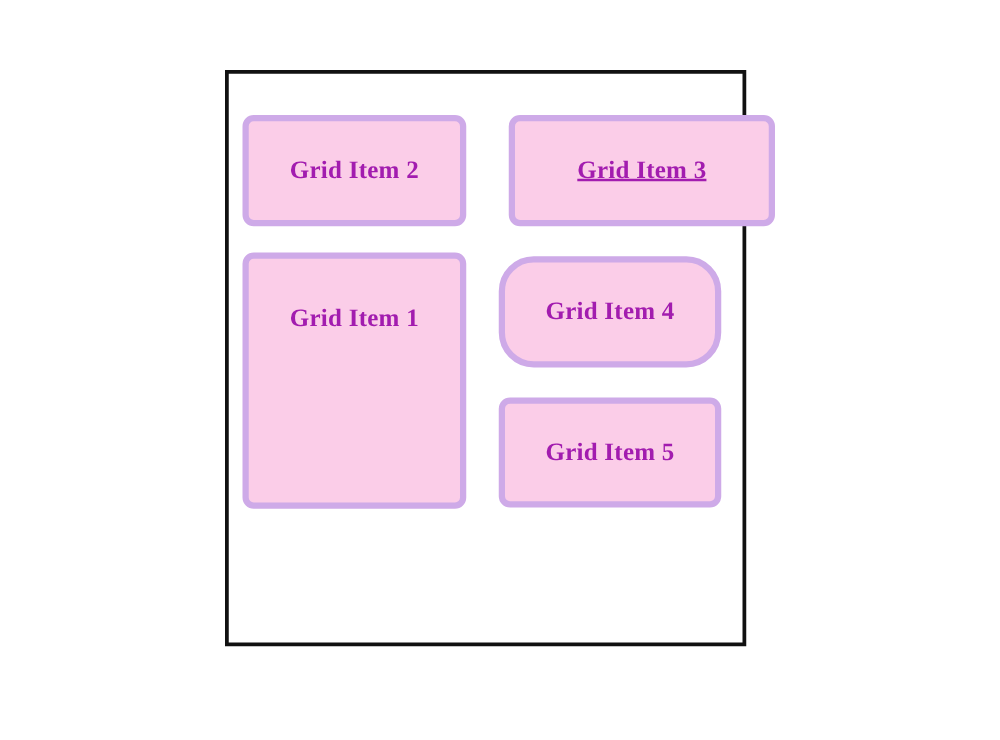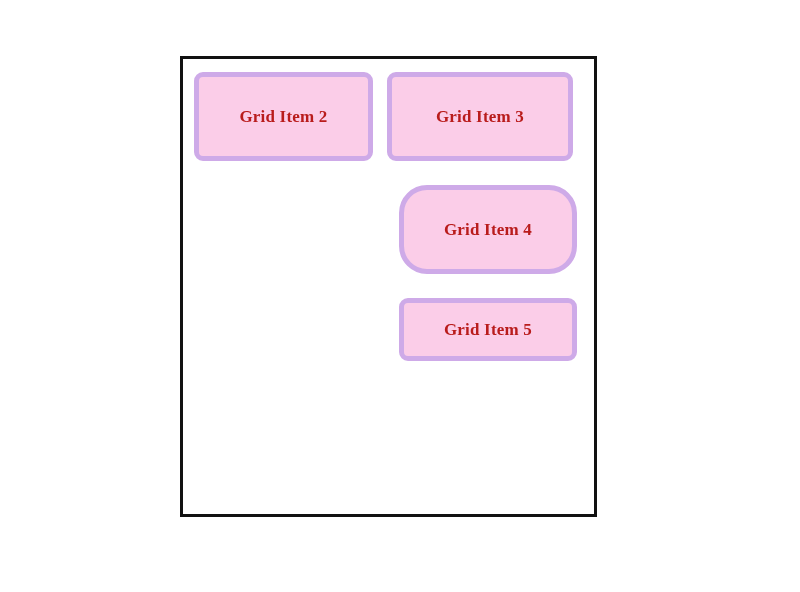--- a/index.html
+++ b/index.html
@@ -35,67 +35,71 @@
     height: 100%;
   }
 
   
   .grid-item {
     position: absolute;
     box-sizing: border-box;
     background-color: #fbcde8;
     border: 5px solid #ceaae8;
     border-radius: 9px;
-    color: #b91c1c;
+    color: #a21caf;
     font-family: "Liberation Serif", "DejaVu Serif", serif;
     font-weight: bold;
-    font-size: 17px;
+    font-size: 20px;
     line-height: 1.25;
     text-align: center;
     letter-spacing: 0.2px;
     display: flex;
     justify-content: center;
     overflow: hidden;
+    margin-top: 20px;
   }
 
   
   .grid-item.v-center { align-items: center; }
   
   .grid-item.v-topish { align-items: flex-start; }
   .grid-item.v-topish .item-label { margin-top: 36px; }
 
   .item-label {
     display: block;
     white-space: nowrap;
   }
 
   
   
   #item-2 { left: 11px;  top: 13px;  width: 179px; height: 89px;  }
   #item-1 { left: 11px;  top: 123px; width: 179px; height: 205px; }
   #item-6 { left: 11px;  top: 351px; width: 179px; height: 88px;  }
   
-  #item-3 { left: 204px; top: 13px;  width: 186px; height: 89px;  }
+  #item-3 { left: 224px; top: 13px;  width: 213px; height: 89px; text-decoration: underline;  }
   #item-4 { left: 216px; top: 126px; width: 178px; height: 89px; border-radius: 28px;  }
-  #item-5 { left: 216px; top: 239px; width: 178px; height: 63px;  }
+  #item-5 { left: 216px; top: 239px; width: 178px; height: 88px;  }
 </style>
 </head>
 <body>
 
 <div id="grid-container">
   <div class="grid-surface">
 
     <div class="grid-item v-center" id="item-2">
       <span class="item-label">Grid Item 2</span>
     </div>
 
     <div class="grid-item v-center" id="item-3">
       <span class="item-label">Grid Item 3</span>
     </div>
 
+    <div class="grid-item v-topish" id="item-1">
+      <span class="item-label">Grid Item 1</span>
+    </div>
 
     <div class="grid-item v-center" id="item-4">
       <span class="item-label">Grid Item 4</span>
     </div>
 
     <div class="grid-item v-center" id="item-5">
       <span class="item-label">Grid Item 5</span>
     </div>
 
 

